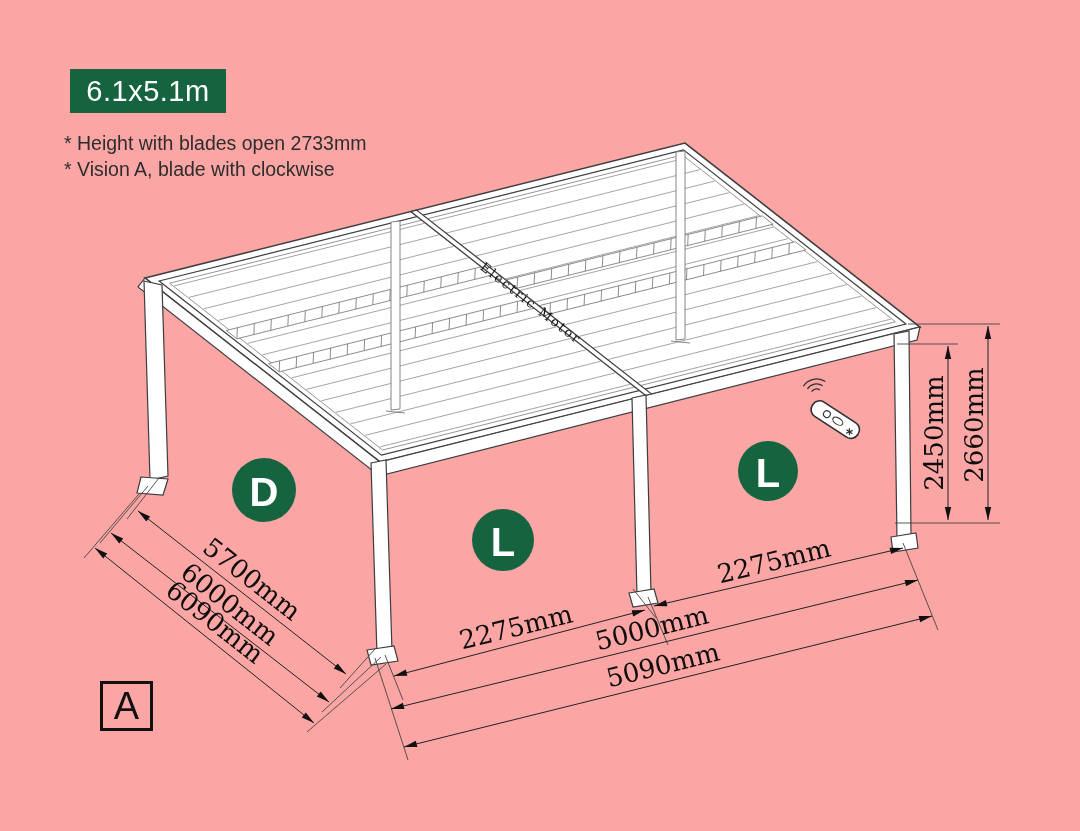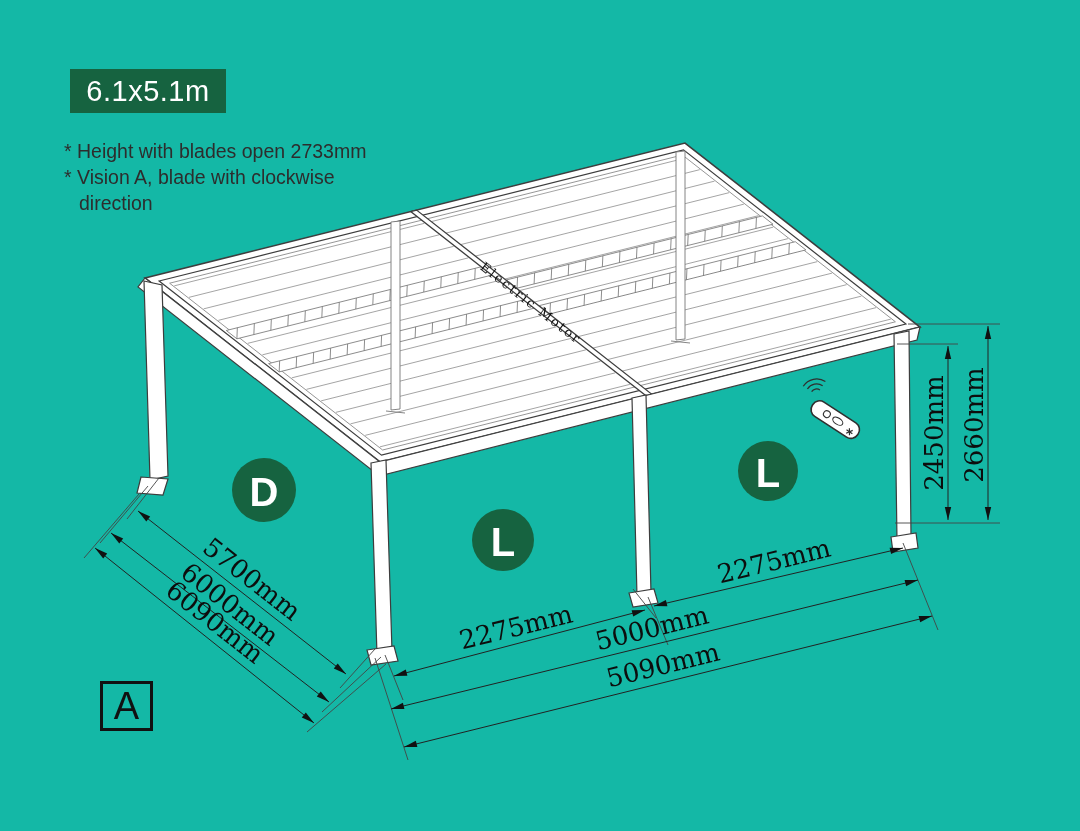--- a/index.html
+++ b/index.html
@@ -1,40 +1,39 @@
 <!DOCTYPE html>
 <html><head>
 <meta charset="utf-8">
 <style>
   html,body{margin:0;padding:0;background:#fff;}
-  .stage{position:relative;width:1080px;height:831px;background:#14b8a6;overflow:hidden;
+  .stage{position:relative;width:1080px;height:831px;background:#fca5a5;overflow:hidden;
          font-family:"Liberation Sans",sans-serif;}
   .stage svg{position:absolute;left:0;top:0;}
   .size-badge{position:absolute;left:70px;top:69px;width:156px;height:44px;background:#166340;
       color:#fff;font-size:29px;font-weight:500;display:flex;align-items:center;justify-content:center;
       letter-spacing:.5px;}
-  .notes{position:absolute;left:64px;top:138px;font-size:19.5px;line-height:26px;color:#2d2d2d;}
+  .notes{position:absolute;left:64px;top:130px;font-size:19.5px;line-height:26px;color:#2d2d2d;}
   .notes .cont{padding-left:15px;}
   .view-box{position:absolute;left:100px;top:681px;width:47px;height:44px;border:3px solid #111;
       display:flex;align-items:center;justify-content:center;font-size:38px;color:#111;}
   .dimtext{font-family:"DejaVu Serif","Liberation Serif",serif;font-size:26px;fill:#0d0d0d;}
   .motortext{font-family:"DejaVu Serif","Liberation Serif",serif;font-size:13px;fill:#111;letter-spacing:2px;}
   .markertext{font-family:"Liberation Sans",sans-serif;font-size:40px;font-weight:bold;fill:#ffffff;}
 </style>
 </head>
 <body>
 
 <div class="stage">
 
   <div class="size-badge">6.1x5.1m</div>
 
   <div class="notes">
     <div>* Height with blades open 2733mm</div>
     <div>* Vision A, blade with clockwise</div>
-    <div class="cont">direction</div>
   </div>
 
   <div class="view-box">A</div>
 
   <svg width="1080" height="831" viewBox="0 0 1080 831">
 
     <g id="structure">
         <polygon points="145.0,278.0 685.0,143.0 920.0,327.0 380.0,462.0" fill="#fff" stroke="#3d3d3d" stroke-width="1.6"></polygon>
         <polygon points="159.1,281.0 683.5,149.9 905.9,324.0 381.5,455.1" fill="none" stroke="#3d3d3d" stroke-width="1.2"></polygon>
         <polygon points="169.6,283.2 682.4,155.0 895.4,321.8 382.6,450.0" fill="none" stroke="#8a8a8a" stroke-width="0.9"></polygon>

